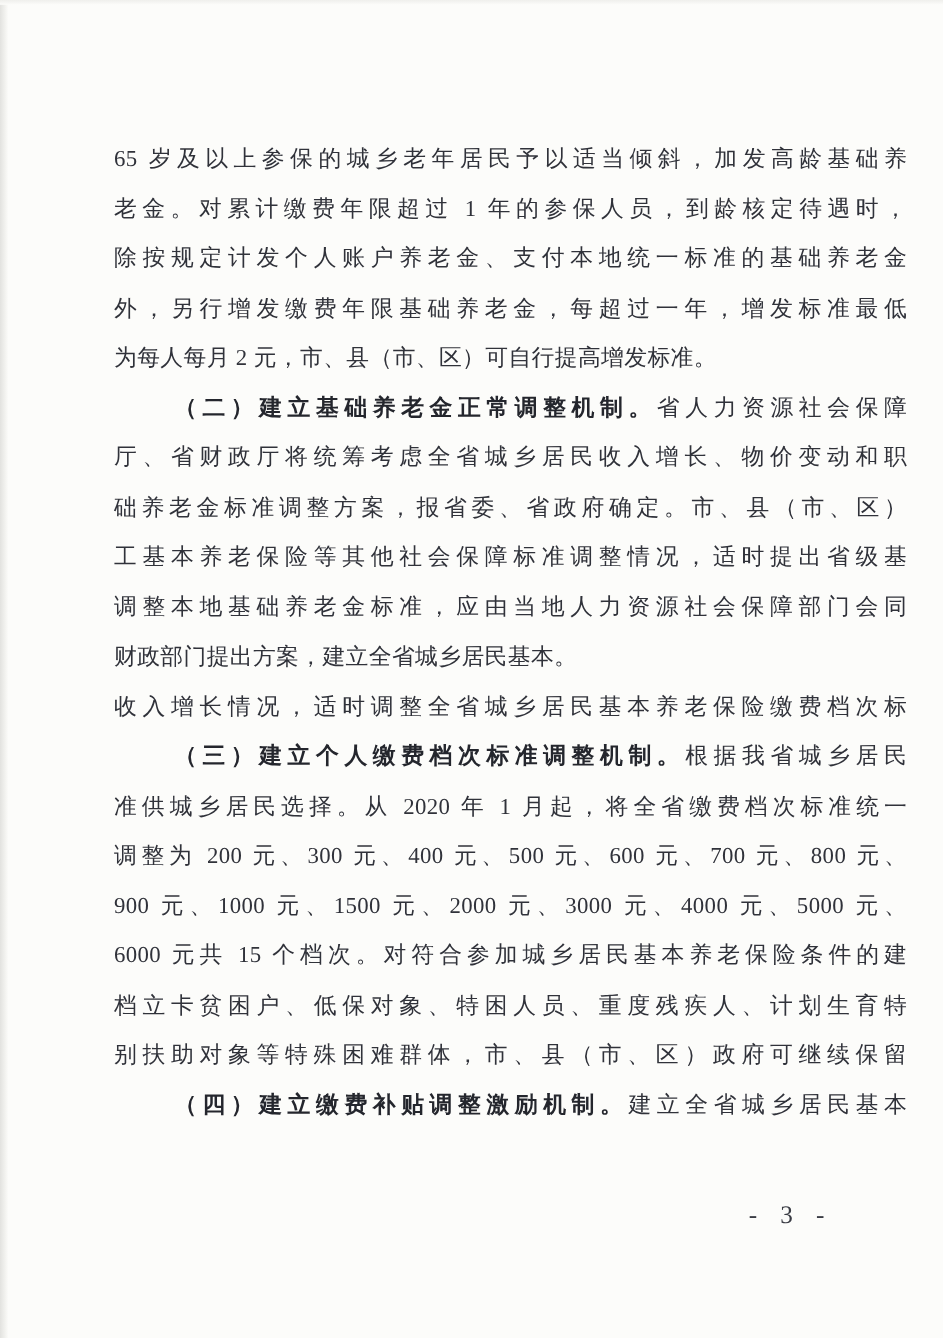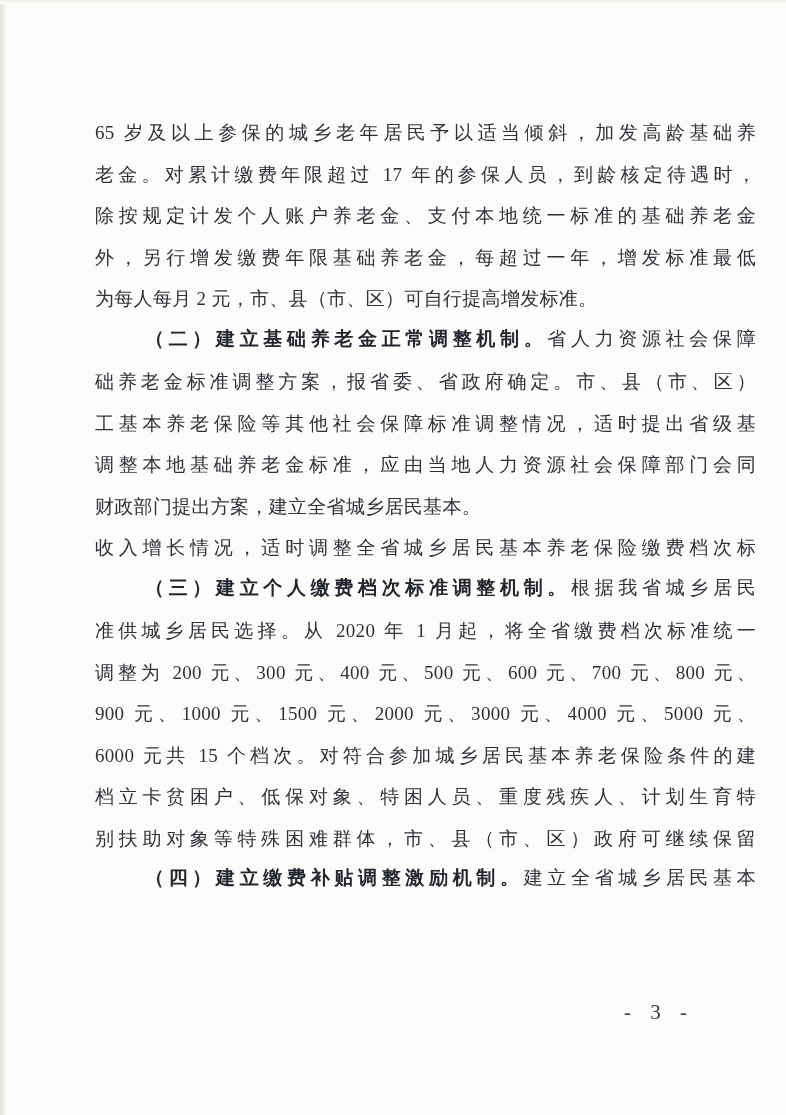--- a/index.html
+++ b/index.html
@@ -40,21 +40,20 @@
   .line {
     height: 41.5px;
   }
   .line.j {
     text-align: justify;
     text-align-last: justify;
     text-justify: inter-ideograph;
   }
   .line.ind {
     text-indent: 50px;
-    font-family: Liberation Mono, monospace;
   }
   .seg-bold {
     font-weight: 700;
     color: #24262d;
   }
   .page-number {
     position: absolute;
     right: 92px;
     top: 1000px;
     font-size: 21px;
@@ -64,25 +63,26 @@
 </style>
 </head>
 <body>
 
 <div class="page">
   <div class="scan-edge-left"></div>
   <div class="scan-edge-top"></div>
 
   <div class="body-text">
       <div class="line j"><span>65 岁及以上参保的城乡老年居民予以适当倾斜，加发高龄基础养</span></div>
-      <div class="line j"><span>老金。对累计缴费年限超过 17 年的参保人员，到龄核定待遇时，</span></div>
+      <div class="line j"><span>老金。对累计缴费年限超过 1 年的参保人员，到龄核定待遇时，</span></div>
       <div class="line j"><span>除按规定计发个人账户养老金、支付本地统一标准的基础养老金</span></div>
       <div class="line j"><span>外，另行增发缴费年限基础养老金，每超过一年，增发标准最低</span></div>
       <div class="line"><span>为每人每月 2 元，市、县（市、区）可自行提高增发标准。</span></div>
       <div class="line j ind"><span class="seg-bold">（二）建立基础养老金正常调整机制。</span><span>省人力资源社会保障</span></div>
+      <div class="line j"><span>厅、省财政厅将统筹考虑全省城乡居民收入增长、物价变动和职</span></div>
       <div class="line j"><span>础养老金标准调整方案，报省委、省政府确定。市、县（市、区）</span></div>
       <div class="line j"><span>工基本养老保险等其他社会保障标准调整情况，适时提出省级基</span></div>
       <div class="line j"><span>调整本地基础养老金标准，应由当地人力资源社会保障部门会同</span></div>
       <div class="line"><span>财政部门提出方案，建立全省城乡居民基本。</span></div>
       <div class="line j"><span>收入增长情况，适时调整全省城乡居民基本养老保险缴费档次标</span></div>
       <div class="line j ind"><span class="seg-bold">（三）建立个人缴费档次标准调整机制。</span><span>根据我省城乡居民</span></div>
       <div class="line j"><span>准供城乡居民选择。从 2020 年 1 月起，将全省缴费档次标准统一</span></div>
       <div class="line j"><span>调整为 200 元、300 元、400 元、500 元、600 元、700 元、800 元、</span></div>
       <div class="line j"><span>900 元、1000 元、1500 元、2000 元、3000 元、4000 元、5000 元、</span></div>
       <div class="line j"><span>6000 元共 15 个档次。对符合参加城乡居民基本养老保险条件的建</span></div>

